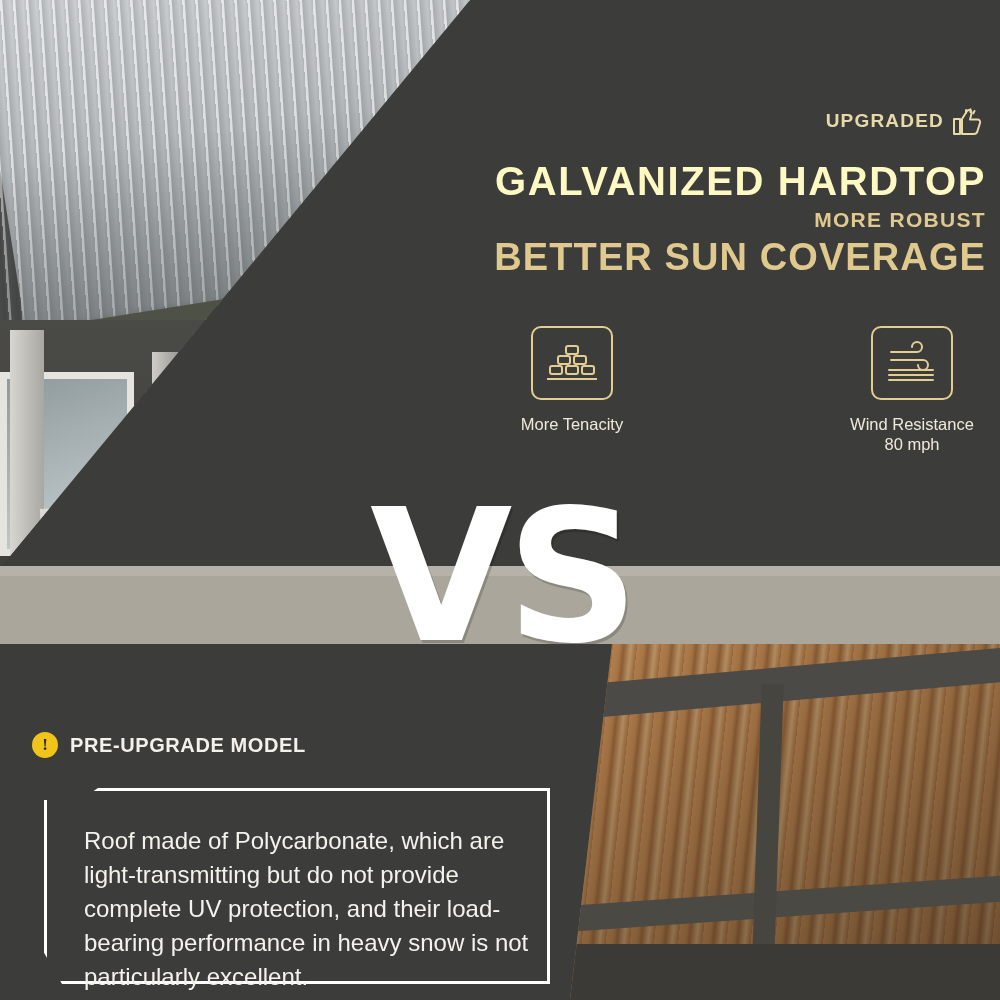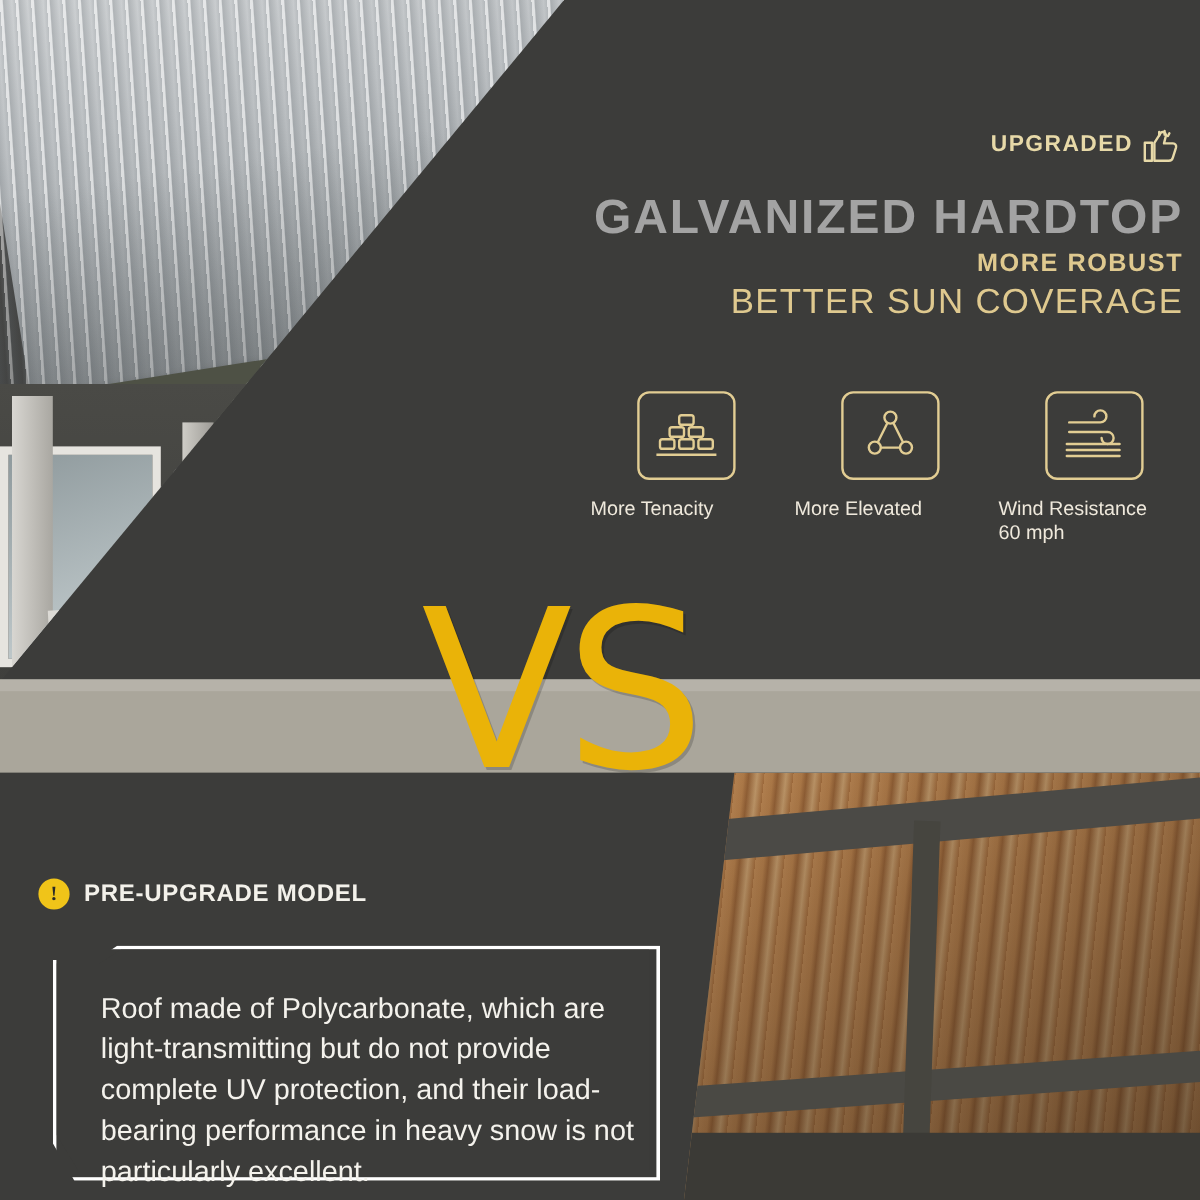--- a/index.html
+++ b/index.html
@@ -33,31 +33,31 @@
 
   
   .grey-beam{position:absolute;left:0;top:566px;width:1000px;height:78px;background:#aaa69b;}
   .grey-beam:after{content:"";position:absolute;left:0;top:0;width:1000px;height:10px;background:rgba(255,255,255,.14);}
 
   
   .upgraded-row{position:absolute;right:16px;top:106px;display:flex;align-items:center;gap:6px;}
   .upgraded-text{color:#e7d9a8;font-size:19px;font-weight:bold;letter-spacing:1.2px;}
   .thumb-icon{width:34px;height:30px;position:relative;}
   .headline{position:absolute;right:14px;top:160px;text-align:right;}
-  .h1{color:#a3a3a3;font-size:40px;font-weight:bold;letter-spacing:1.6px;line-height:1.06;}
+  .h1{color:#fef9c3;font-size:40px;font-weight:bold;letter-spacing:1.6px;line-height:1.06;}
   .h2{color:#dfc98f;font-size:21px;font-weight:bold;letter-spacing:1.3px;margin-top:6px;}
-  .h3{color:#dfc98f;font-size:29px;font-weight:normal;letter-spacing:1.1px;margin-top:4px;}
+  .h3{color:#dfc98f;font-size:38px;font-weight:bold;letter-spacing:1.1px;margin-top:4px;}
 
   .features{position:absolute;left:492px;top:326px;width:500px;display:flex;justify-content:space-between;}
-  .feat{width:160px;text-align:left;}
+  .feat{width:160px;text-align:center;}
   .feat .box{width:78px;height:70px;margin:0 auto;border:2px solid #e2cd93;border-radius:10px;position:relative;}
   .feat .cap{margin-top:14px;color:#efe9dc;font-size:16.5px;line-height:1.22;}
 
   
-  .vs{position:absolute;left:351px;top:484px;font-size:184px;font-weight:normal;color:#eab308;
+  .vs{position:absolute;left:370px;top:484px;font-size:184px;font-weight:bold;color:#ffffff;
     font-family:"DejaVu Sans",sans-serif;letter-spacing:-6px;line-height:1;text-shadow:2px 3px 0 rgba(0,0,0,.18);}
 
   
   .bottom-panel{position:absolute;left:0;top:644px;width:1000px;height:356px;background:#3c3c3a;overflow:hidden;}
   .photo-bottom{position:absolute;left:570px;top:0;width:430px;height:356px;overflow:hidden;
     -webkit-clip-path:polygon(42px 0,430px 0,430px 356px,0 356px);clip-path:polygon(42px 0,430px 0,430px 356px,0 356px);}
   .wood{position:absolute;left:-40px;top:-20px;width:520px;height:400px;transform:rotate(-4deg);
     background:repeating-linear-gradient(100deg,#c08a55 0px,#b8814c 7px,#9a6538 11px,#caa06f 18px,#a9713f 24px);}
   .wood-dark{position:absolute;left:-40px;top:-20px;width:520px;height:400px;transform:rotate(-4deg);
     background:linear-gradient(160deg,rgba(40,30,22,.05),rgba(30,22,16,.55));}
@@ -131,46 +131,33 @@
               <rect x="17" y="38" width="12" height="8" rx="2"></rect>
               <rect x="33" y="38" width="12" height="8" rx="2"></rect>
               <rect x="49" y="38" width="12" height="8" rx="2"></rect>
               <path d="M14 51 h50"></path>
             </g>
           </svg>
         </div>
         <div class="cap">More Tenacity</div>
       </div>
 
-      <div class="feat">
-        <div class="box">
-          <svg width="78" height="70" viewBox="0 0 78 70">
-            <g fill="none" stroke="#e2cd93" stroke-width="2" stroke-linejoin="round">
-              <circle cx="39" cy="20" r="5"></circle>
-              <circle cx="26" cy="45" r="5"></circle>
-              <circle cx="52" cy="45" r="5"></circle>
-              <path d="M36.5 24.5 L28.5 40.5 M41.5 24.5 L49.5 40.5 M31 45 h16"></path>
-            </g>
-          </svg>
-        </div>
-        <div class="cap">More Elevated</div>
-      </div>
 
       <div class="feat">
         <div class="box">
           <svg width="78" height="70" viewBox="0 0 78 70">
             <g fill="none" stroke="#e2cd93" stroke-width="2" stroke-linecap="round">
               <path d="M18 24 h26 a5 5 0 1 0 -5 -5"></path>
               <path d="M18 32 h32 a5 5 0 1 1 -5 5"></path>
               <path d="M16 42 h44 M16 47 h44 M16 52 h44"></path>
             </g>
           </svg>
         </div>
         <div class="cap" style="white-space:pre-line;">Wind Resistance
-60 mph</div>
+80 mph</div>
       </div>
 
     </div>
   </div>
 
   <div class="grey-beam"></div>
   <div class="vs">VS</div>
 
   <div class="bottom-panel">
     <div class="photo-bottom">

